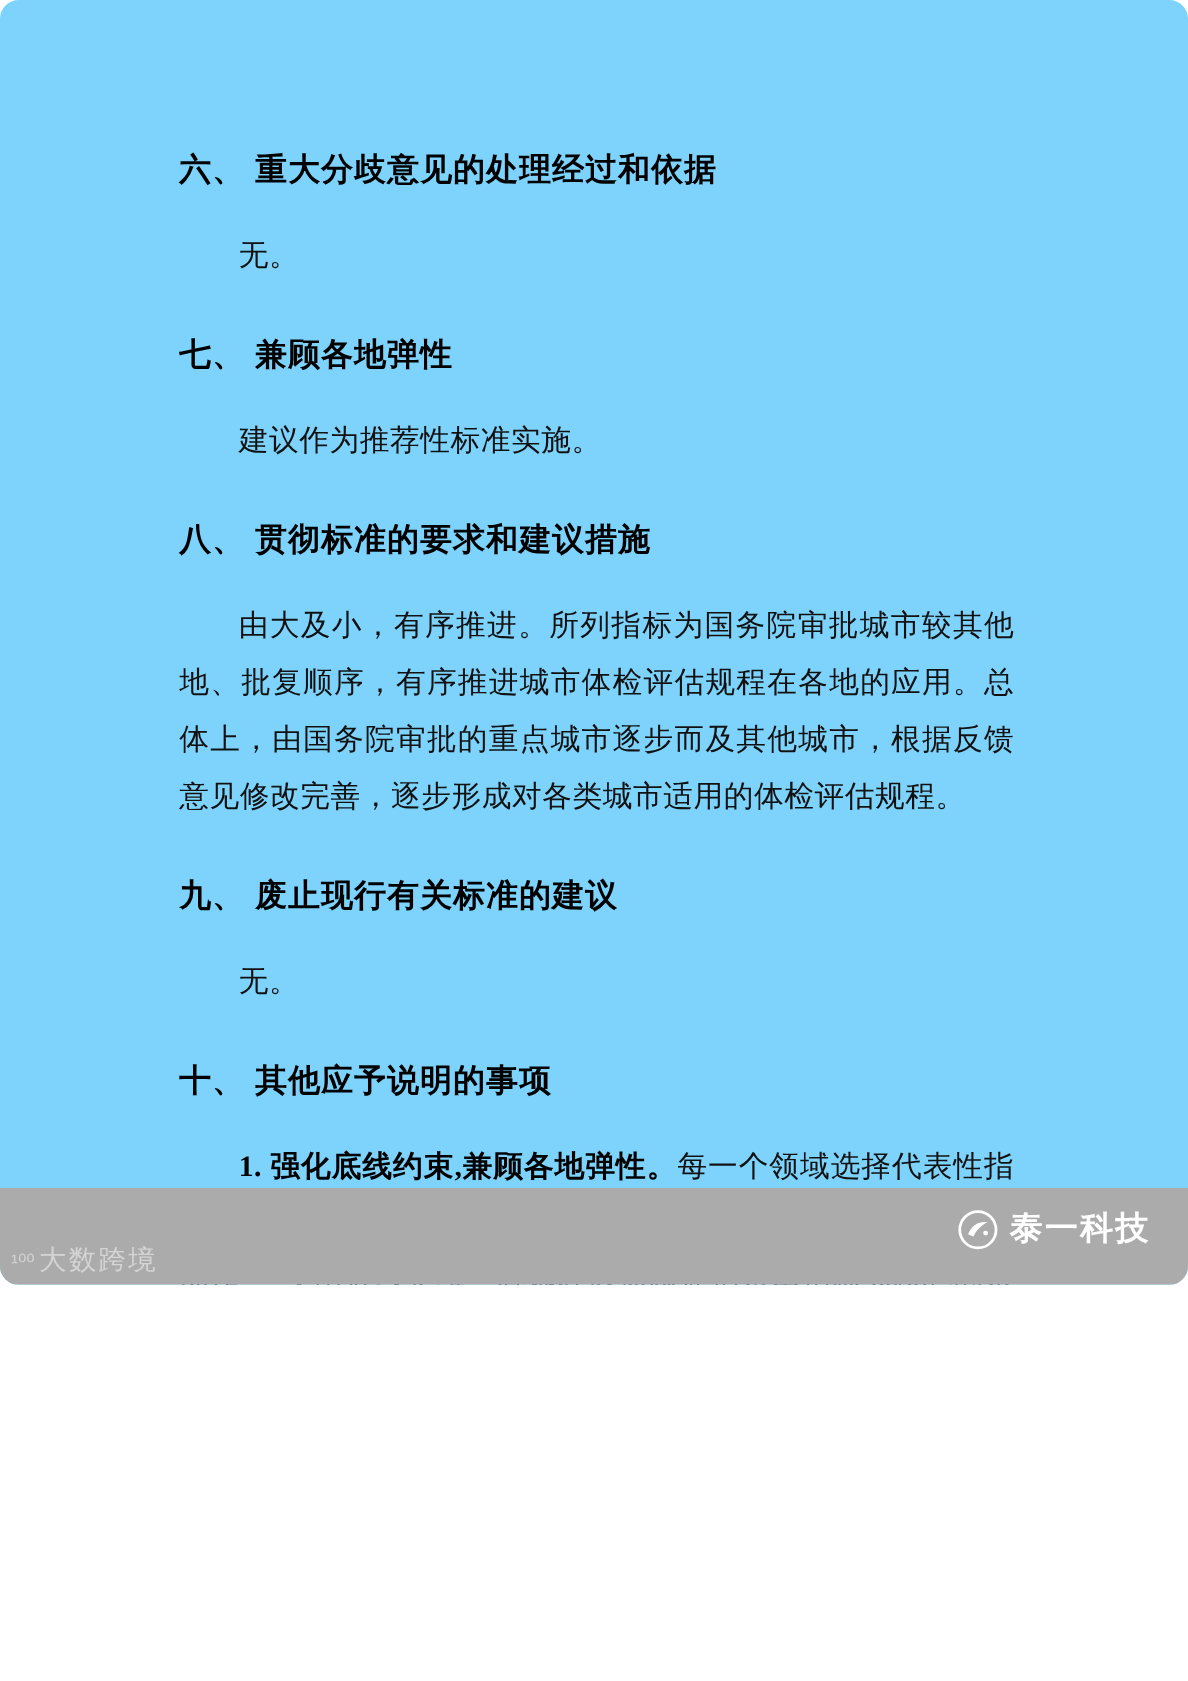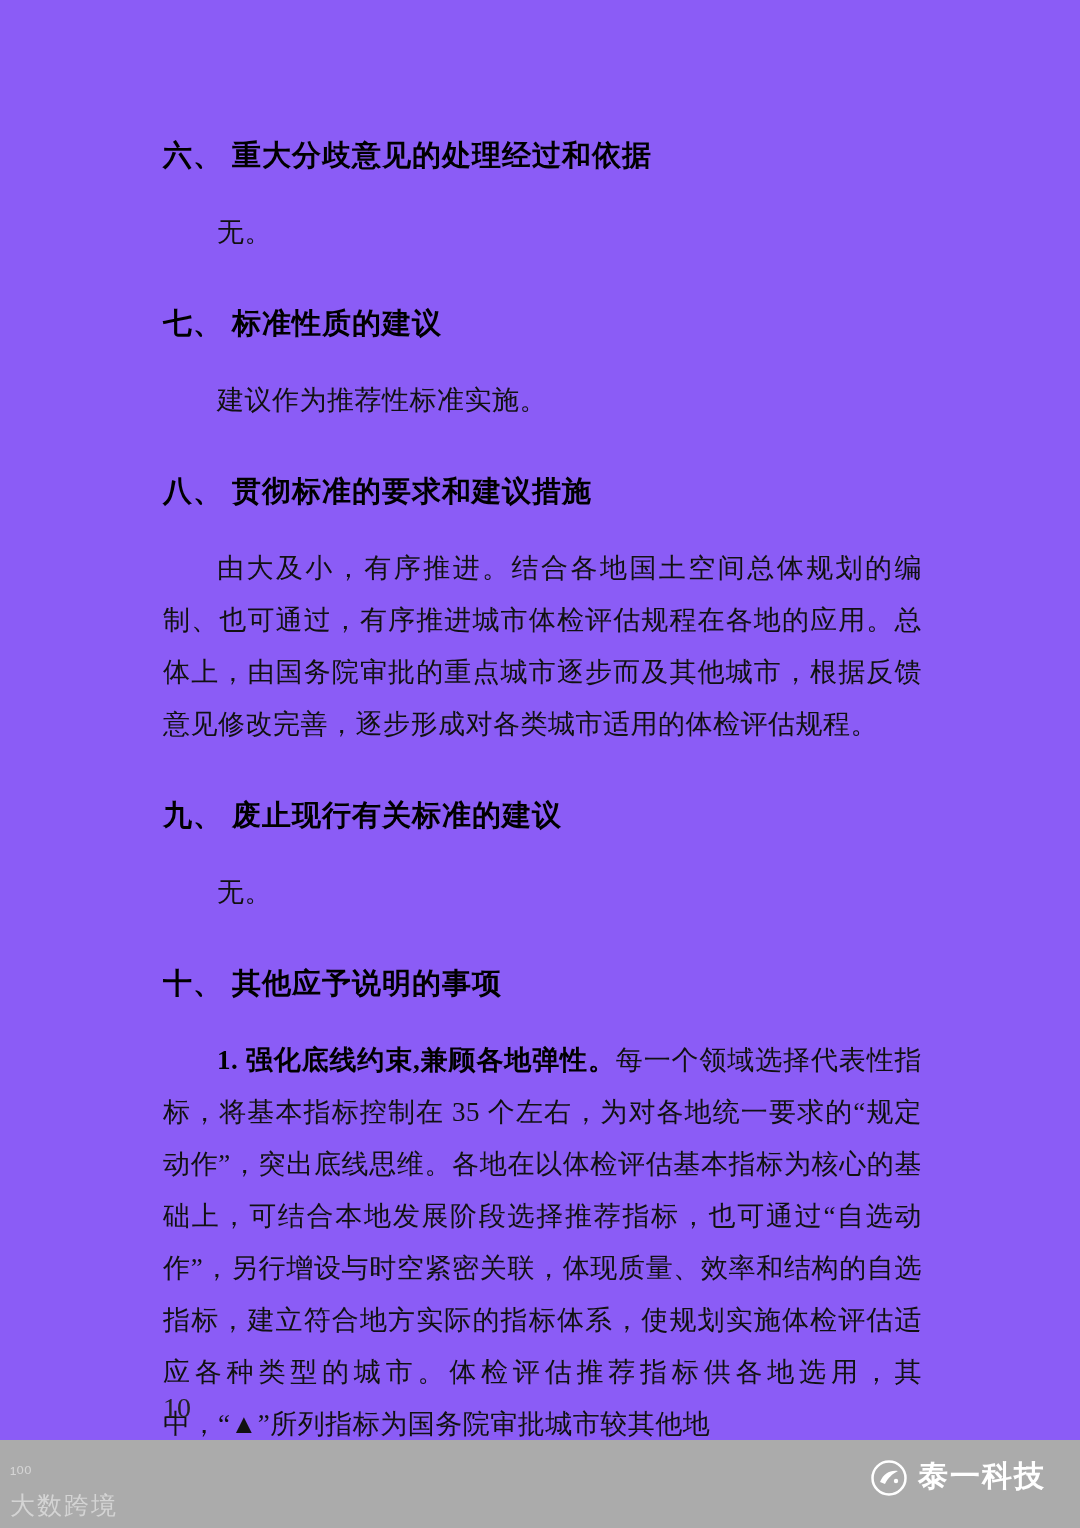--- a/index.html
+++ b/index.html
@@ -1,24 +1,25 @@
 <!DOCTYPE html>
 <html><head>
 <meta charset="utf-8">
 <style>
   * { box-sizing: border-box; }
   html, body { margin: 0; padding: 0; background: #ffffff; }
   .page {
     position: relative;
     width: 1080px;
-    height: 1528px;
-    background: #8b5cf6;
+    height: 1168px;
+    background: #7dd3fc;
     overflow: hidden;
     font-family: "Liberation Serif", "DejaVu Serif", serif;
     color: #111111;
+    border-radius: 17px;
   }
   .content {
     padding: 136px 158px 0 163px;
   }
   h2.sec-heading {
     font-family: "Liberation Sans", "DejaVu Sans", sans-serif;
     font-size: 29px;
     font-weight: bold;
     color: #000000;
     line-height: 38px;
@@ -82,42 +83,41 @@
     position: absolute;
     left: 10px;
     bottom: 6px;
     display: flex;
     align-items: baseline;
     gap: 4px;
     color: #d4d4d4;
     font-family: "Liberation Sans", "DejaVu Sans", sans-serif;
     font-size: 25px;
     letter-spacing: 2px;
-    flex-direction: column;
   }
   .left-mark .dashu-logo {
     font-size: 19px;
     color: #d4d4d4;
     letter-spacing: 0;
   }
 </style>
 </head>
 <body>
 
 <div class="page">
   <div class="content">
 
     <h2 class="sec-heading first">六、 重大分歧意见的处理经过和依据</h2>
     <p class="body-para">无。</p>
 
-    <h2 class="sec-heading">七、 标准性质的建议</h2>
+    <h2 class="sec-heading">七、 兼顾各地弹性</h2>
     <p class="body-para">建议作为推荐性标准实施。</p>
 
     <h2 class="sec-heading">八、 贯彻标准的要求和建议措施</h2>
-    <p class="body-para">由大及小，有序推进。结合各地国土空间总体规划的编制、也可通过，有序推进城市体检评估规程在各地的应用。总体上，由国务院审批的重点城市逐步而及其他城市，根据反馈意见修改完善，逐步形成对各类城市适用的体检评估规程。</p>
+    <p class="body-para">由大及小，有序推进。所列指标为国务院审批城市较其他地、批复顺序，有序推进城市体检评估规程在各地的应用。总体上，由国务院审批的重点城市逐步而及其他城市，根据反馈意见修改完善，逐步形成对各类城市适用的体检评估规程。</p>
 
     <h2 class="sec-heading">九、 废止现行有关标准的建议</h2>
     <p class="body-para">无。</p>
 
     <h2 class="sec-heading">十、 其他应予说明的事项</h2>
     <p class="body-para"><span class="lead-bold">1. 强化底线约束,兼顾各地弹性。</span><span>每一个领域选择代表性指标，将基本指标控制在 35 个左右，为对各地统一要求的“规定动作”，突出底线思维。各地在以体检评估基本指标为核心的基础上，可结合本地发展阶段选择推荐指标，也可通过“自选动作”，另行增设与时空紧密关联，体现质量、效率和结构的自选指标，建立符合地方实际的指标体系，使规划实施体检评估适应各种类型的城市。体检评估推荐指标供各地选用，其中，“▲”所列指标为国务院审批城市较其他地</span></p>
 
   </div>
 
   <div class="page-number">10</div>

